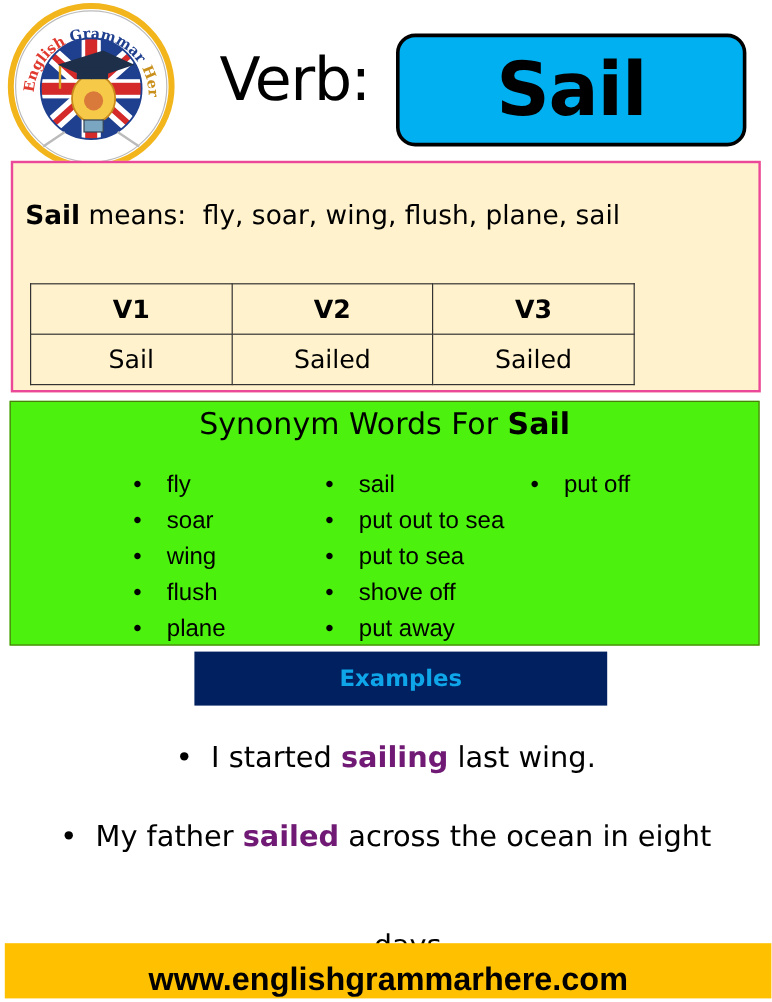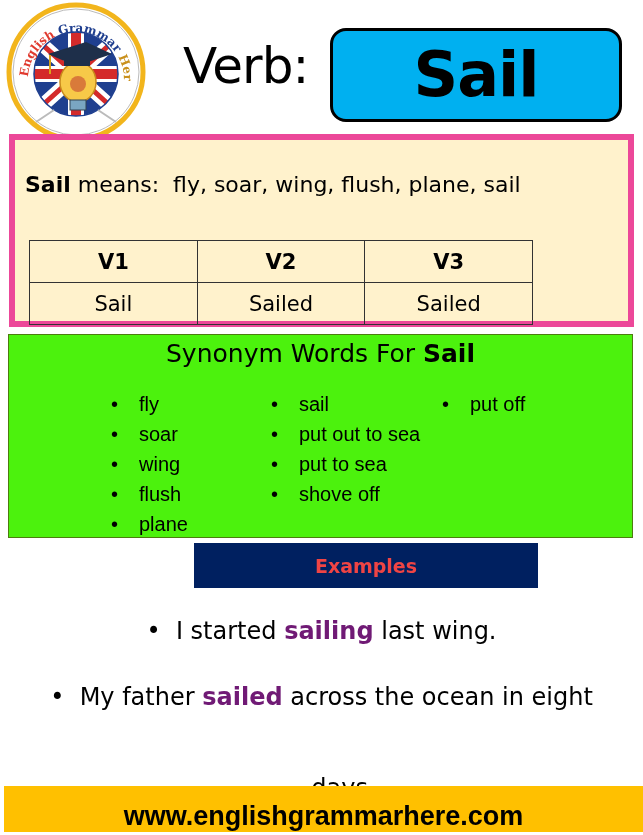--- a/index.html
+++ b/index.html
@@ -12,21 +12,21 @@
     
     .verb-label { position: absolute; left: 183px; top: 36px; font-size: 50px; line-height: 60px;
                   font-family: "DejaVu Sans", sans-serif; letter-spacing: -1px; }
     .verb-box { position: absolute; left: 330px; top: 28px; width: 292px; height: 94px;
                 background: #00b0f0; border: 3px solid #000; border-radius: 16px; box-sizing: border-box;
                 display: flex; align-items: center; justify-content: center; }
     .verb-box span { font-size: 62px; font-weight: bold; line-height: 1; letter-spacing: -1px; }
 
     
     .meaning-panel { position: absolute; left: 9px; top: 134px; width: 625px; height: 193px;
-                     background: #fff2cc; border: 6px solid #ec4899; box-sizing: border-box; }
+                     background: #fff2cc; border: 2px solid #ec4899; box-sizing: border-box; }
     .meaning-line { position: absolute; left: 10px; top: 30px; font-size: 22px; line-height: 30px; white-space: nowrap; }
     .meaning-line b { font-weight: bold; }
     .forms-table { position: absolute; left: 14px; top: 100px; width: 504px; border-collapse: collapse; }
     .forms-table td, .forms-table th { border: 1px solid #333; text-align: center; font-size: 21px;
                      height: 41px; padding: 0; width: 33.33%; }
     .forms-table th { font-weight: bold; }
 
     
     .syn-panel { position: absolute; left: 8px; top: 334px; width: 625px; height: 204px;
                  background: #4cf20d; border: 1px solid #4d7c0f; box-sizing: border-box; }
@@ -35,22 +35,22 @@
     .syn-col { position: absolute; top: 42px; margin: 12px; padding: 0; list-style: none;
                font-family: "Liberation Sans", sans-serif; font-size: 20px; }
     .syn-col li { height: 30px; line-height: 30px; white-space: nowrap; position: relative; padding-left: 28px; }
     .syn-col li::before { content: "•"; position: absolute; left: 0; top: 0; }
     .syn-col.c1 { left: 90px; }
     .syn-col.c2 { left: 250px; }
     .syn-col.c3 { left: 421px; }
 
     
     .examples-header { position: absolute; left: 162px; top: 543px; width: 344px; height: 45px;
-                       background: #002060; color: #ef4444; display: flex; align-items: center; justify-content: center;
-                       font-size: 19px; font-weight: bold; margin-left: 32px; }
+                       background: #002060; color: #0ea5e9; display: flex; align-items: center; justify-content: center;
+                       font-size: 19px; font-weight: bold; }
     .example { position: absolute; left: 0; right: 0; text-align: center; font-size: 24px; line-height: 32px; white-space: nowrap; }
     .example .hl { color: #701a75; font-weight: bold; }
     .ex1 { top: 615px; }
     .ex2 { top: 681px; }
     .ex2-cont { top: 772px; padding-left: 44px; }
 
     
     .footer { position: absolute; left: 4px; top: 786px; width: 639px; height: 46px; background: #ffc000;
               display: flex; align-items: flex-end; justify-content: center;
               font-family: "Liberation Sans", sans-serif; font-weight: bold; font-size: 27px; }
@@ -130,20 +130,21 @@
     <li>soar</li>
     <li>wing</li>
     <li>flush</li>
     <li>plane</li>
   </ul>
   <ul class="syn-col c2">
     <li>sail</li>
     <li>put out to sea</li>
     <li>put to sea</li>
     <li>shove off</li>
+    <li>put away</li>
   </ul>
   <ul class="syn-col c3">
     <li>put off</li>
   </ul>
 </div>
 
 <div class="examples-header">Examples</div>
 
 <div class="example ex1">
   <span>•</span>&nbsp;&nbsp;<span style="white-space:pre">I started </span><span class="hl">sailing</span><span style="white-space:pre"> last wing.</span>

